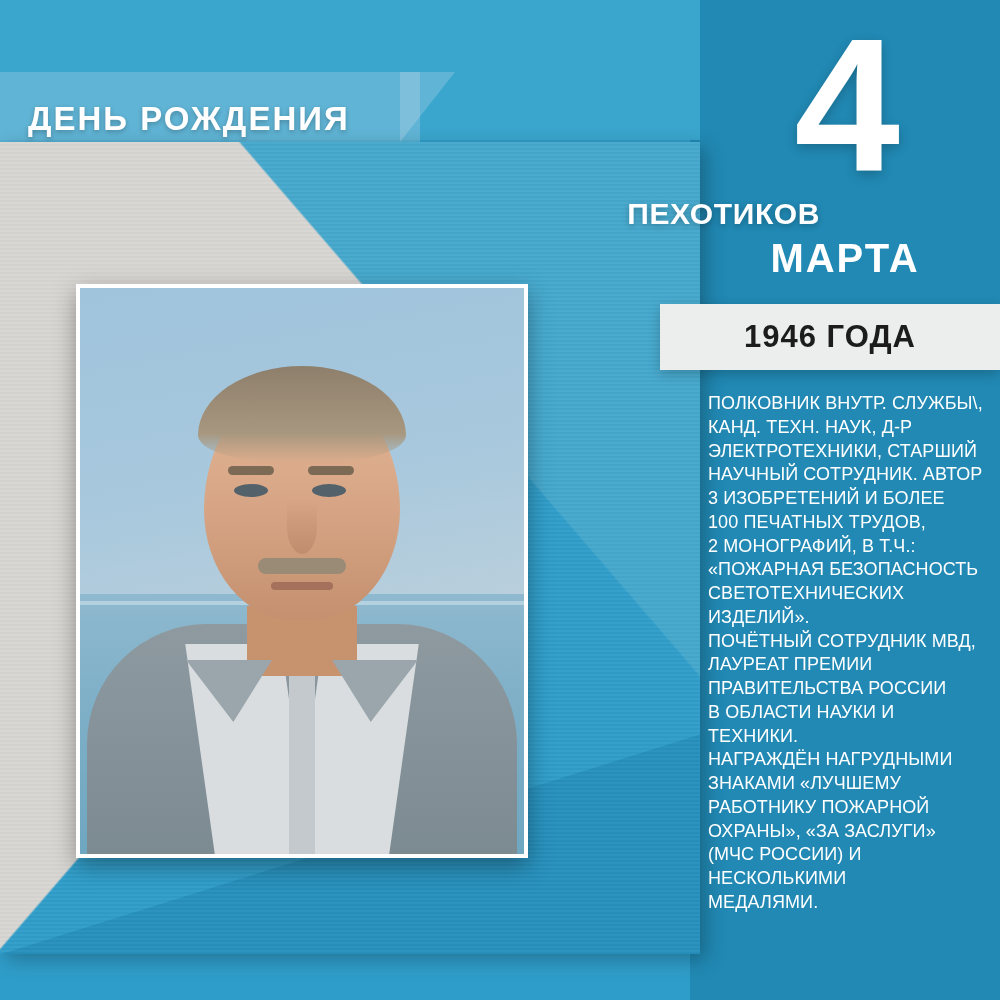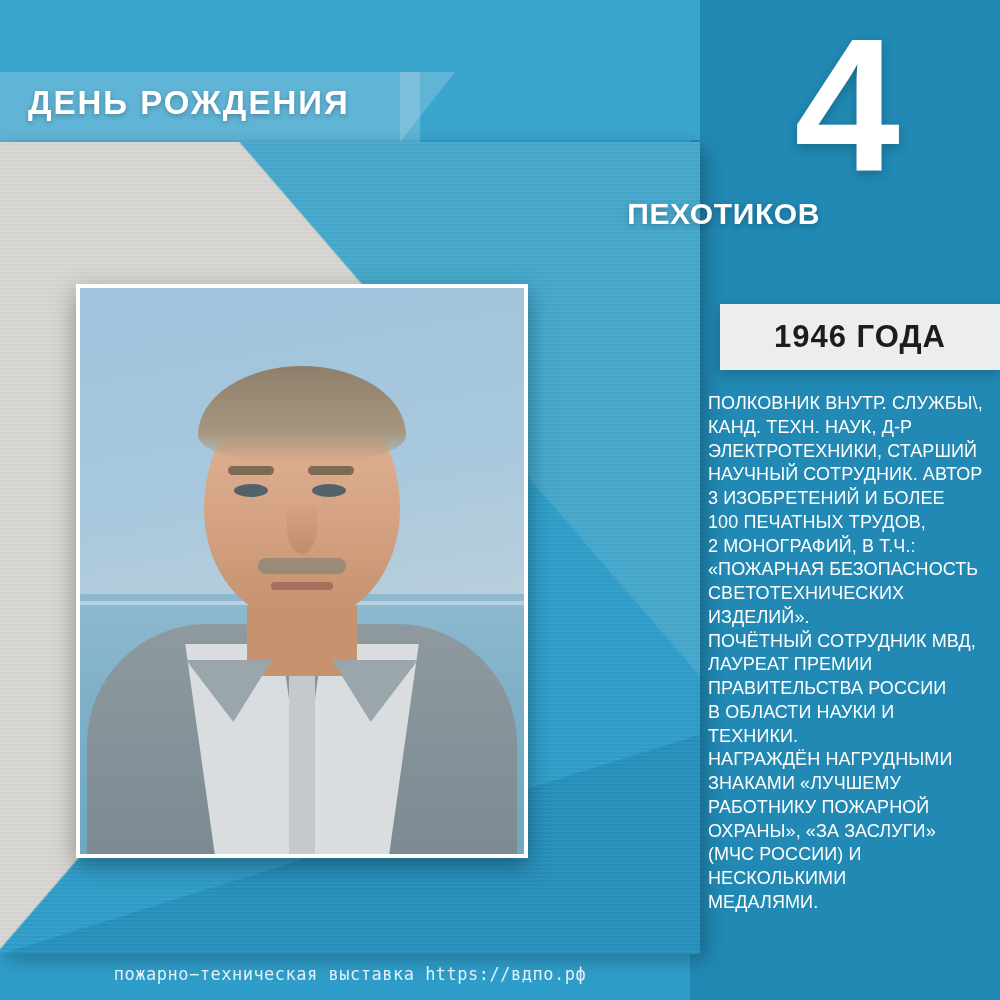--- a/index.html
+++ b/index.html
@@ -47,21 +47,21 @@
   }
   .ribbon-angle {
     position: absolute;
     left: 400px; top: 72px;
     width: 0; height: 0;
     border-top: 70px solid rgba(232,238,240,0.22);
     border-right: 55px solid transparent;
   }
   .ribbon-label {
     position: absolute;
-    left: 28px; top: 84px;
+    left: 28px; top: 100px;
     color: #ffffff;
     font-size: 33px;
     font-weight: bold;
     letter-spacing: 2px;
     white-space: nowrap;
     text-shadow: 0 2px 5px rgba(0,0,0,0.25);
   }
 
   
   .main-card {
@@ -235,21 +235,21 @@
     width: 310px;
     text-align: center;
     color: #ffffff;
     font-size: 40px;
     font-weight: bold;
     letter-spacing: 2px;
   }
   .year-badge {
     position: absolute;
     right: 0; top: 304px;
-    width: 280px; height: 66px;
+    width: 340px; height: 66px;
     background: #eceeee;
     box-shadow: 0 4px 12px rgba(0,0,0,0.22);
     display: flex;
     align-items: center;
     justify-content: center;
   }
   .year-badge span {
     color: #1c1c1c;
     font-size: 31px;
     font-weight: bold;
@@ -321,20 +321,21 @@
     <div class="pt-brow-r"></div>
     <div class="pt-eye-l"></div>
     <div class="pt-eye-r"></div>
     <div class="pt-nose"></div>
     <div class="pt-stache"></div>
     <div class="pt-mouth"></div>
   </div>
 
   <div class="day-panel">
     <div class="day-number">4</div>
+    <div class="day-month">МАРТА</div>
   </div>
   <div class="year-badge">
     <span>1946 ГОДА</span>
   </div>
 
   <div class="desc">ПОЛКОВНИК ВНУТР. СЛУЖБЫ\,
 КАНД. ТЕХН. НАУК, Д-Р
 ЭЛЕКТРОТЕХНИКИ, СТАРШИЙ
 НАУЧНЫЙ СОТРУДНИК. АВТОР
 3 ИЗОБРЕТЕНИЙ И БОЛЕЕ
@@ -346,15 +347,14 @@
 ЛАУРЕАТ ПРЕМИИ
 ПРАВИТЕЛЬСТВА РОССИИ
 В ОБЛАСТИ НАУКИ И ТЕХНИКИ.
 НАГРАЖДЁН НАГРУДНЫМИ
 ЗНАКАМИ «ЛУЧШЕМУ
 РАБОТНИКУ ПОЖАРНОЙ
 ОХРАНЫ», «ЗА ЗАСЛУГИ»
 (МЧС РОССИИ) И НЕСКОЛЬКИМИ
 МЕДАЛЯМИ.</div>
 
-  <div class="footer">пожарно−техническая  выставка https://вдпо.рф</div>
 
 </div>
 
 </body></html>

